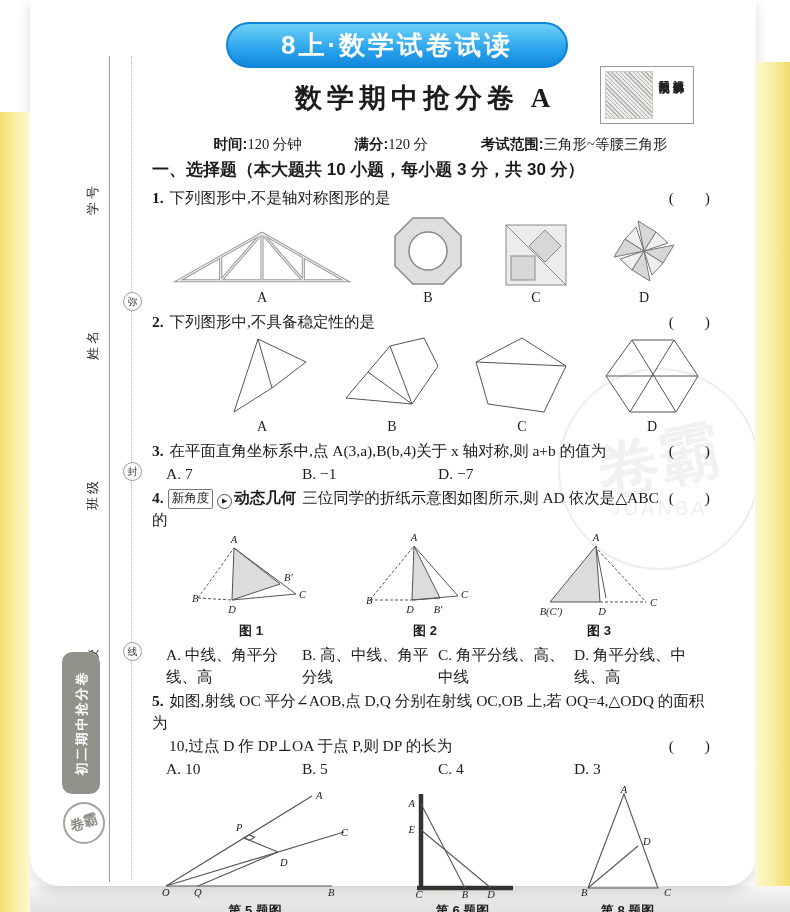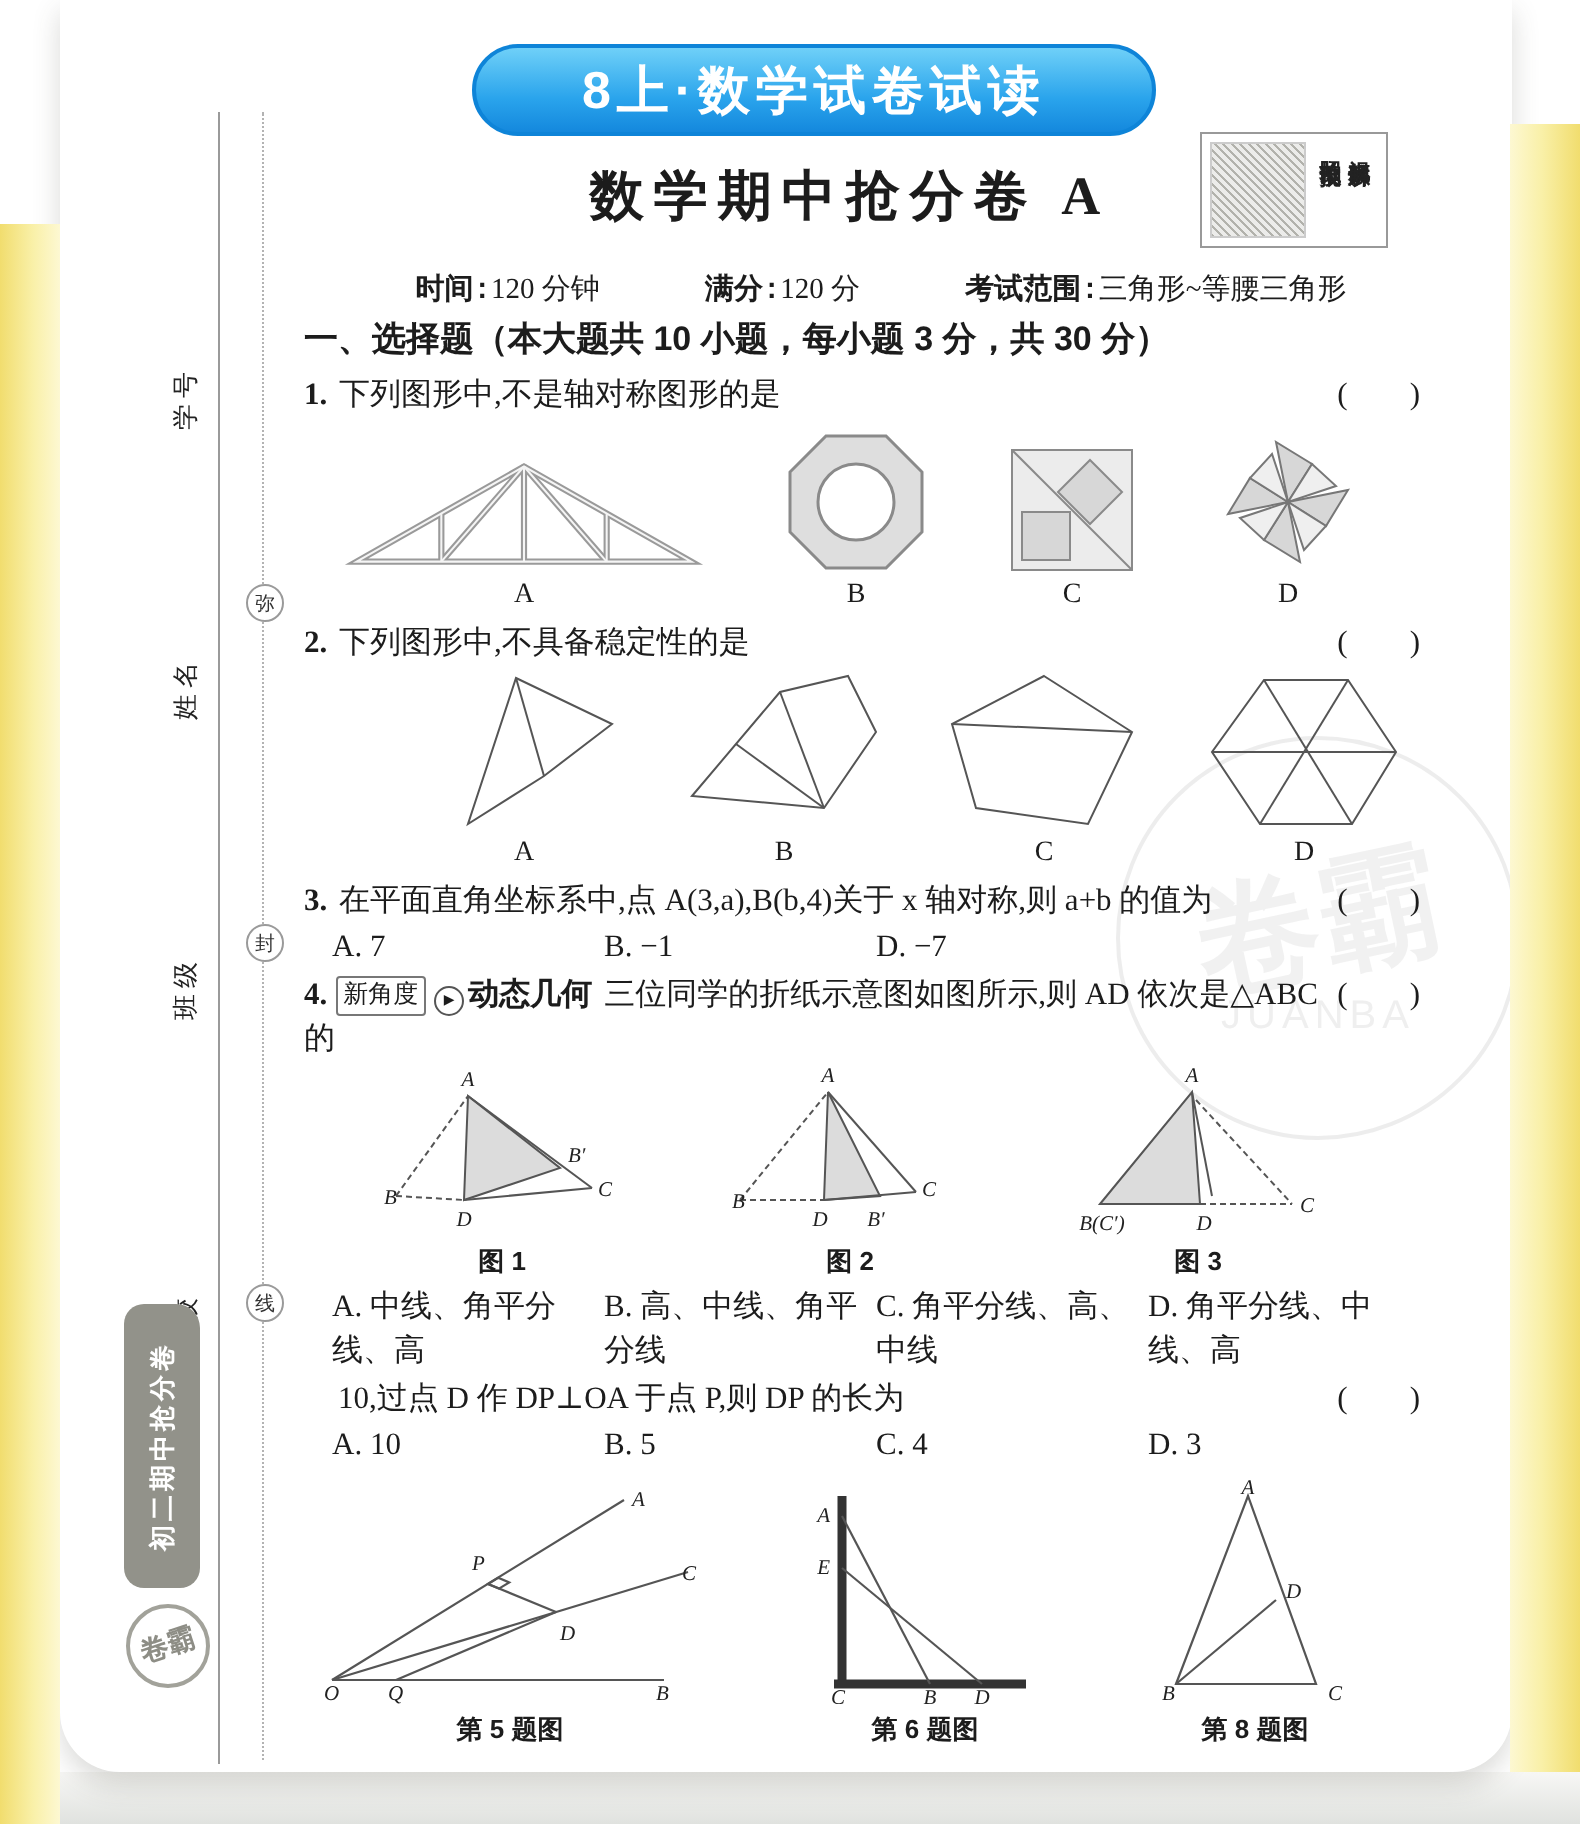--- a/index.html
+++ b/index.html
@@ -23,36 +23,36 @@
   
   .wm{position:absolute;left:558px;top:368px;width:198px;height:198px;border-radius:50%;
     border:2px solid rgba(140,140,140,.16);z-index:2;display:flex;flex-direction:column;
     align-items:center;justify-content:center;}
   .wm-cn{font-size:62px;font-weight:bold;color:rgba(120,120,120,.10);transform:rotate(-12deg);}
   .wm-en{font-size:20px;letter-spacing:3px;color:rgba(120,120,120,.12);margin-top:-6px;}
 
   .overlay{position:absolute;inset:0;z-index:3;}
 
   
-  .banner{position:absolute;left:236px;top:22px;width:338px;height:42px;border-radius:24px;
+  .banner{position:absolute;left:226px;top:22px;width:338px;height:42px;border-radius:24px;
     background:linear-gradient(180deg,#6fd0f8 0%,#2aa4ec 60%,#1488dd 100%);
     border:2px solid #0e84d8;display:flex;align-items:center;justify-content:center;
     color:#fff;font-weight:bold;font-size:26px;letter-spacing:3px;}
 
   
   .title{position:absolute;left:155px;top:80px;width:540px;text-align:center;
     font-size:27px;font-weight:bold;letter-spacing:5px;}
   .stamp{position:absolute;left:600px;top:66px;width:94px;height:58px;border:1px solid #999;
     background:#fff;display:flex;padding:4px;gap:4px;box-sizing:border-box;}
   .stamp-hatch{width:48px;height:48px;border:1px solid #ccc;box-sizing:border-box;
     background:#ececea repeating-linear-gradient(45deg,#b2b2ac 0 1px,transparent 1px 3px);}
   .stamp-text{writing-mode:vertical-rl;font-weight:bold;font-size:11px;line-height:1.3;
     letter-spacing:1px;color:#222;}
   .info{position:absolute;left:155px;top:135px;width:540px;text-align:center;font-size:14.5px;}
-  .info b{font-family:Liberation Mono, monospace;margin-left:31px;}
+  .info b{font-family:Liberation Sans, sans-serif;margin-left:31px;}
   .info .seg{margin:0 9px;}
 
   
   .vline{position:absolute;left:109px;top:56px;height:826px;border-left:1px solid #9a9a9a;}
   .dotline{position:absolute;left:131px;top:56px;height:824px;border-left:1px dotted #b3b3b3;}
   .side-label{position:absolute;left:102px;transform:rotate(-90deg);transform-origin:left bottom;
     white-space:nowrap;font-size:13px;letter-spacing:3px;background:#fff;padding:0 8px;color:#222;}
   .seal{position:absolute;left:123px;width:17px;height:17px;border:1px solid #9a9a9a;
     border-radius:50%;background:#fff;font-size:10px;display:flex;align-items:center;
     justify-content:center;color:#333;}
@@ -315,20 +315,23 @@
         <div class="figcap">图 3</div>
       </div>
     </div>
     <div class="opt2">
       <span>A. 中线、角平分线、高</span>
       <span>B. 高、中线、角平分线</span>
       <span>C. 角平分线、高、中线</span>
       <span>D. 角平分线、中线、高</span>
     </div>
 
+    <div class="qline">
+      <span class="qt"><b>5.</b> <span>如图,射线 OC 平分∠AOB,点 D,Q 分别在射线 OC,OB 上,若 OQ=4,△ODQ 的面积为</span></span>
+    </div>
     <div class="qline indent">
       <span class="qt">10,过点 D 作 DP⊥OA 于点 P,则 DP 的长为</span>
       <span class="bracket">(　　)</span>
     </div>
     <div class="opt4">
       <span>A. 10</span>
       <span>B. 5</span>
       <span>C. 4</span>
       <span>D. 3</span>
     </div>

